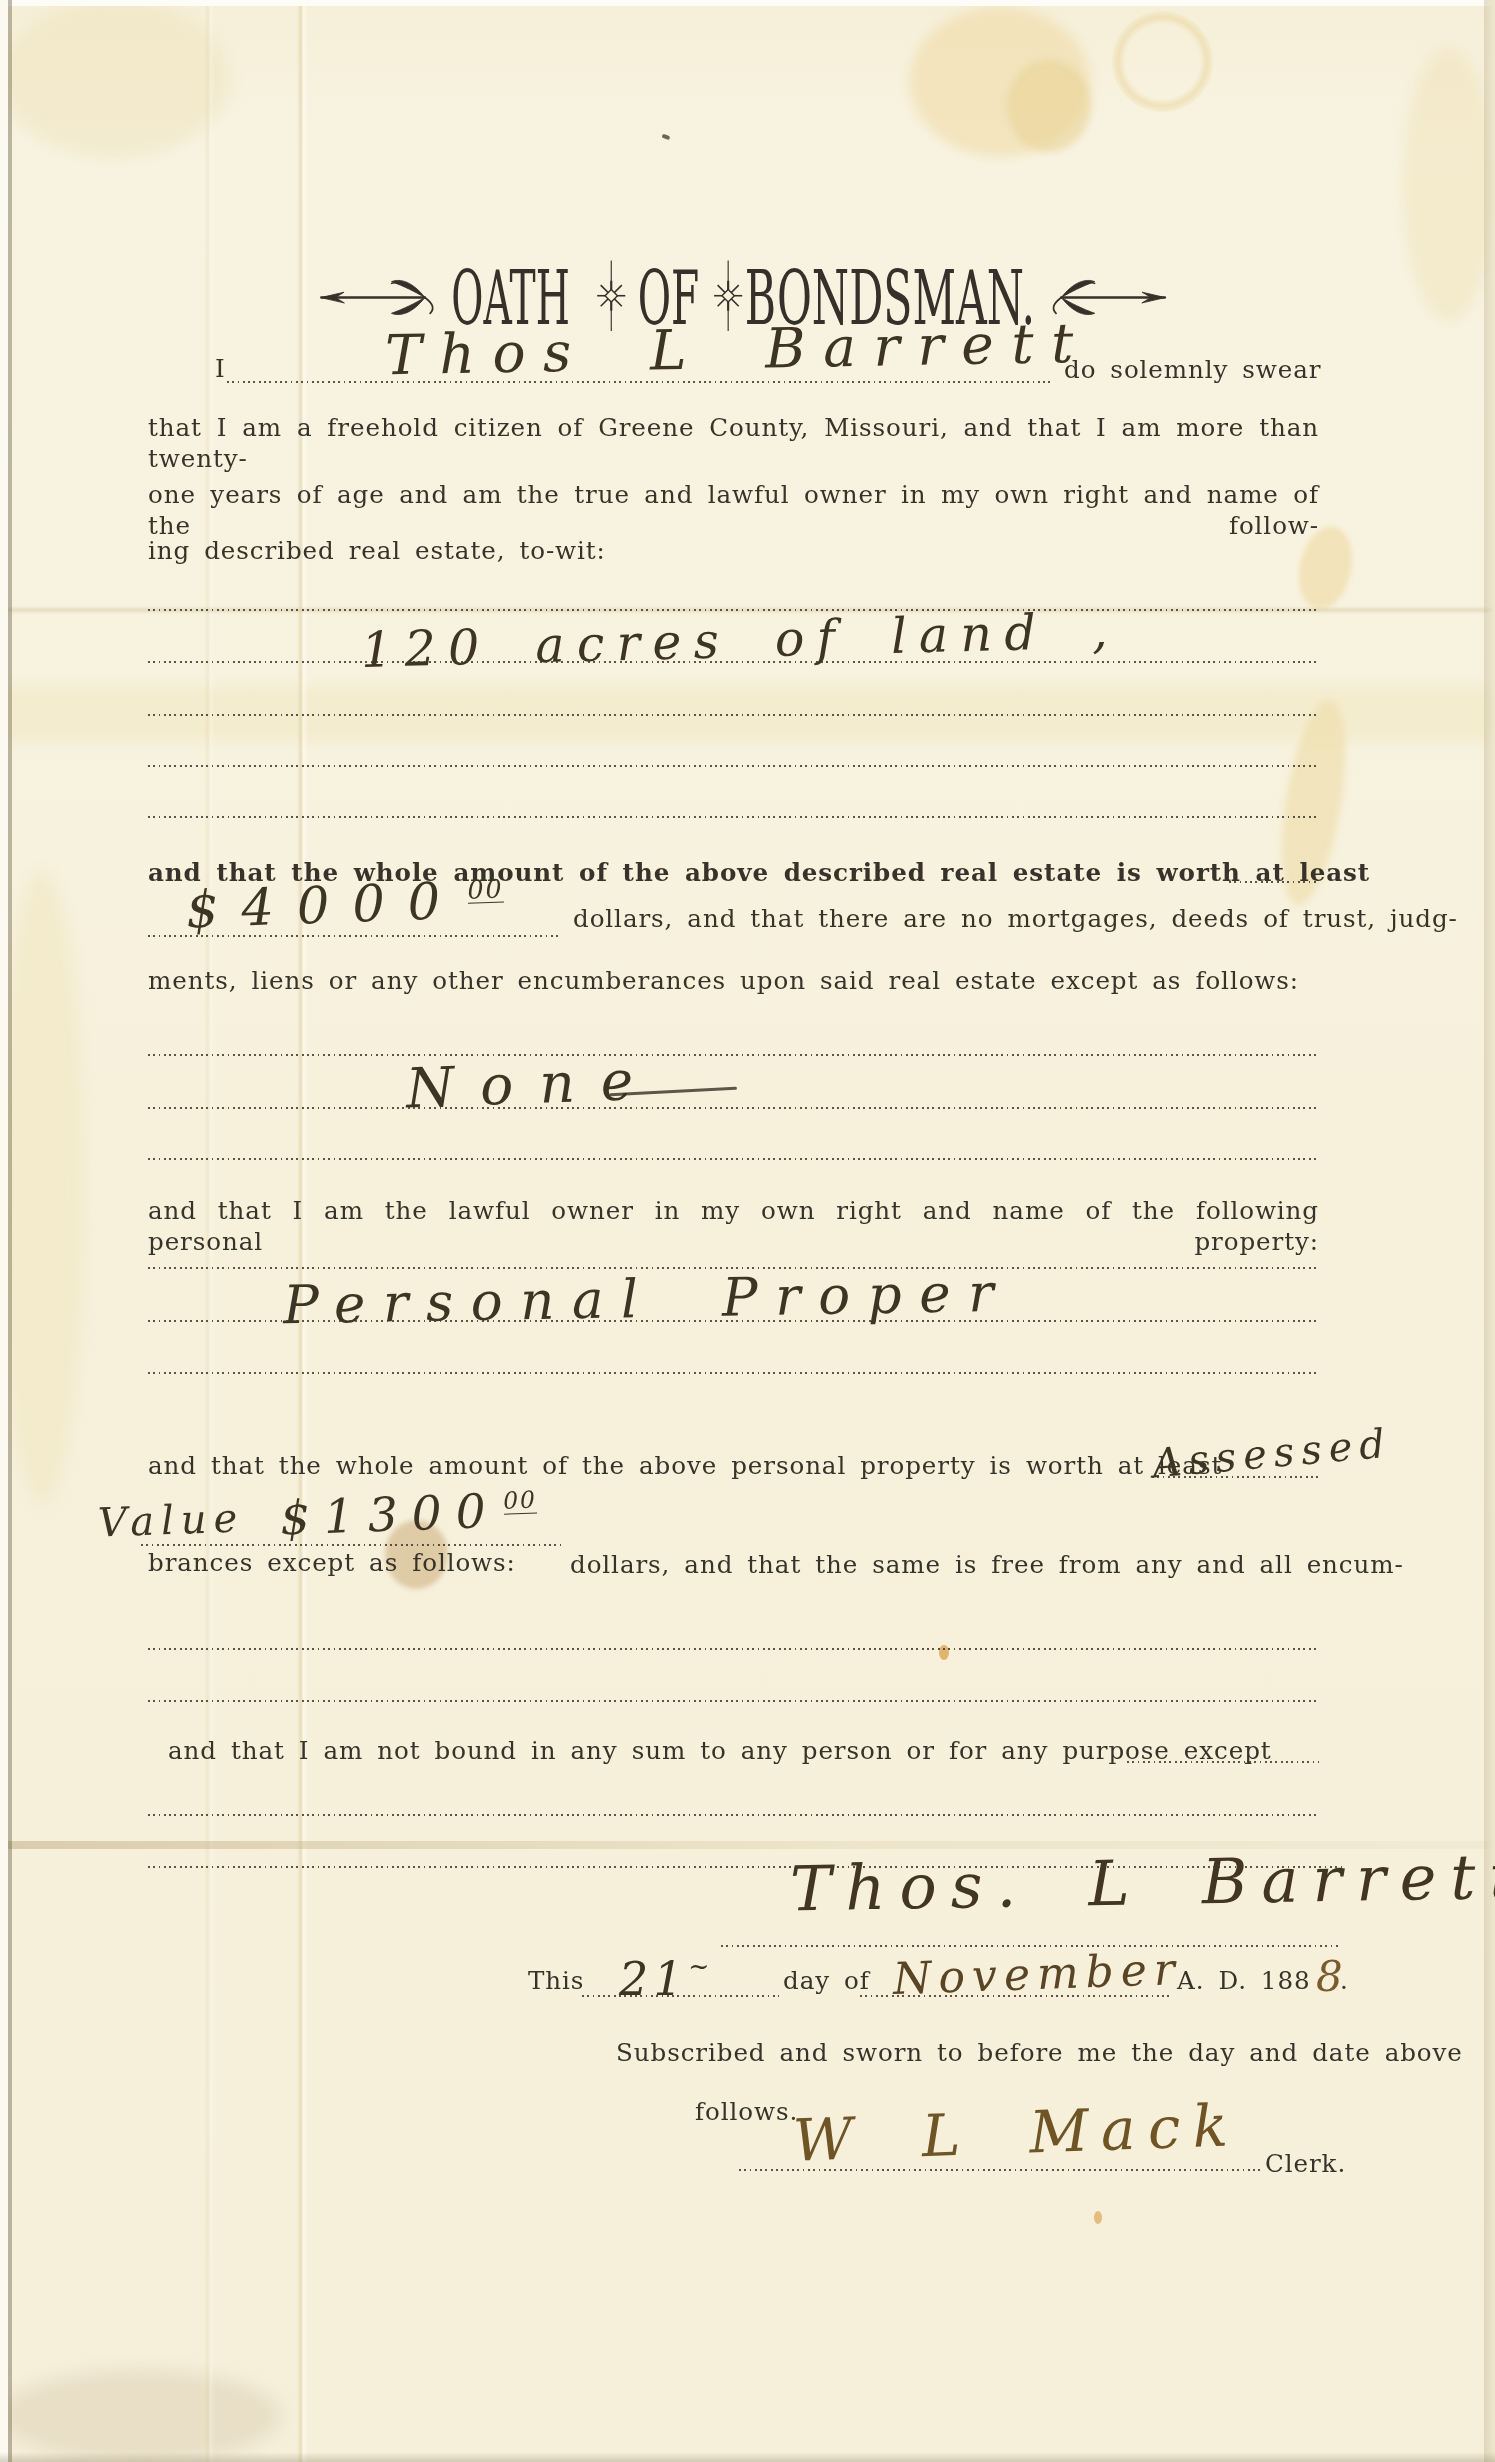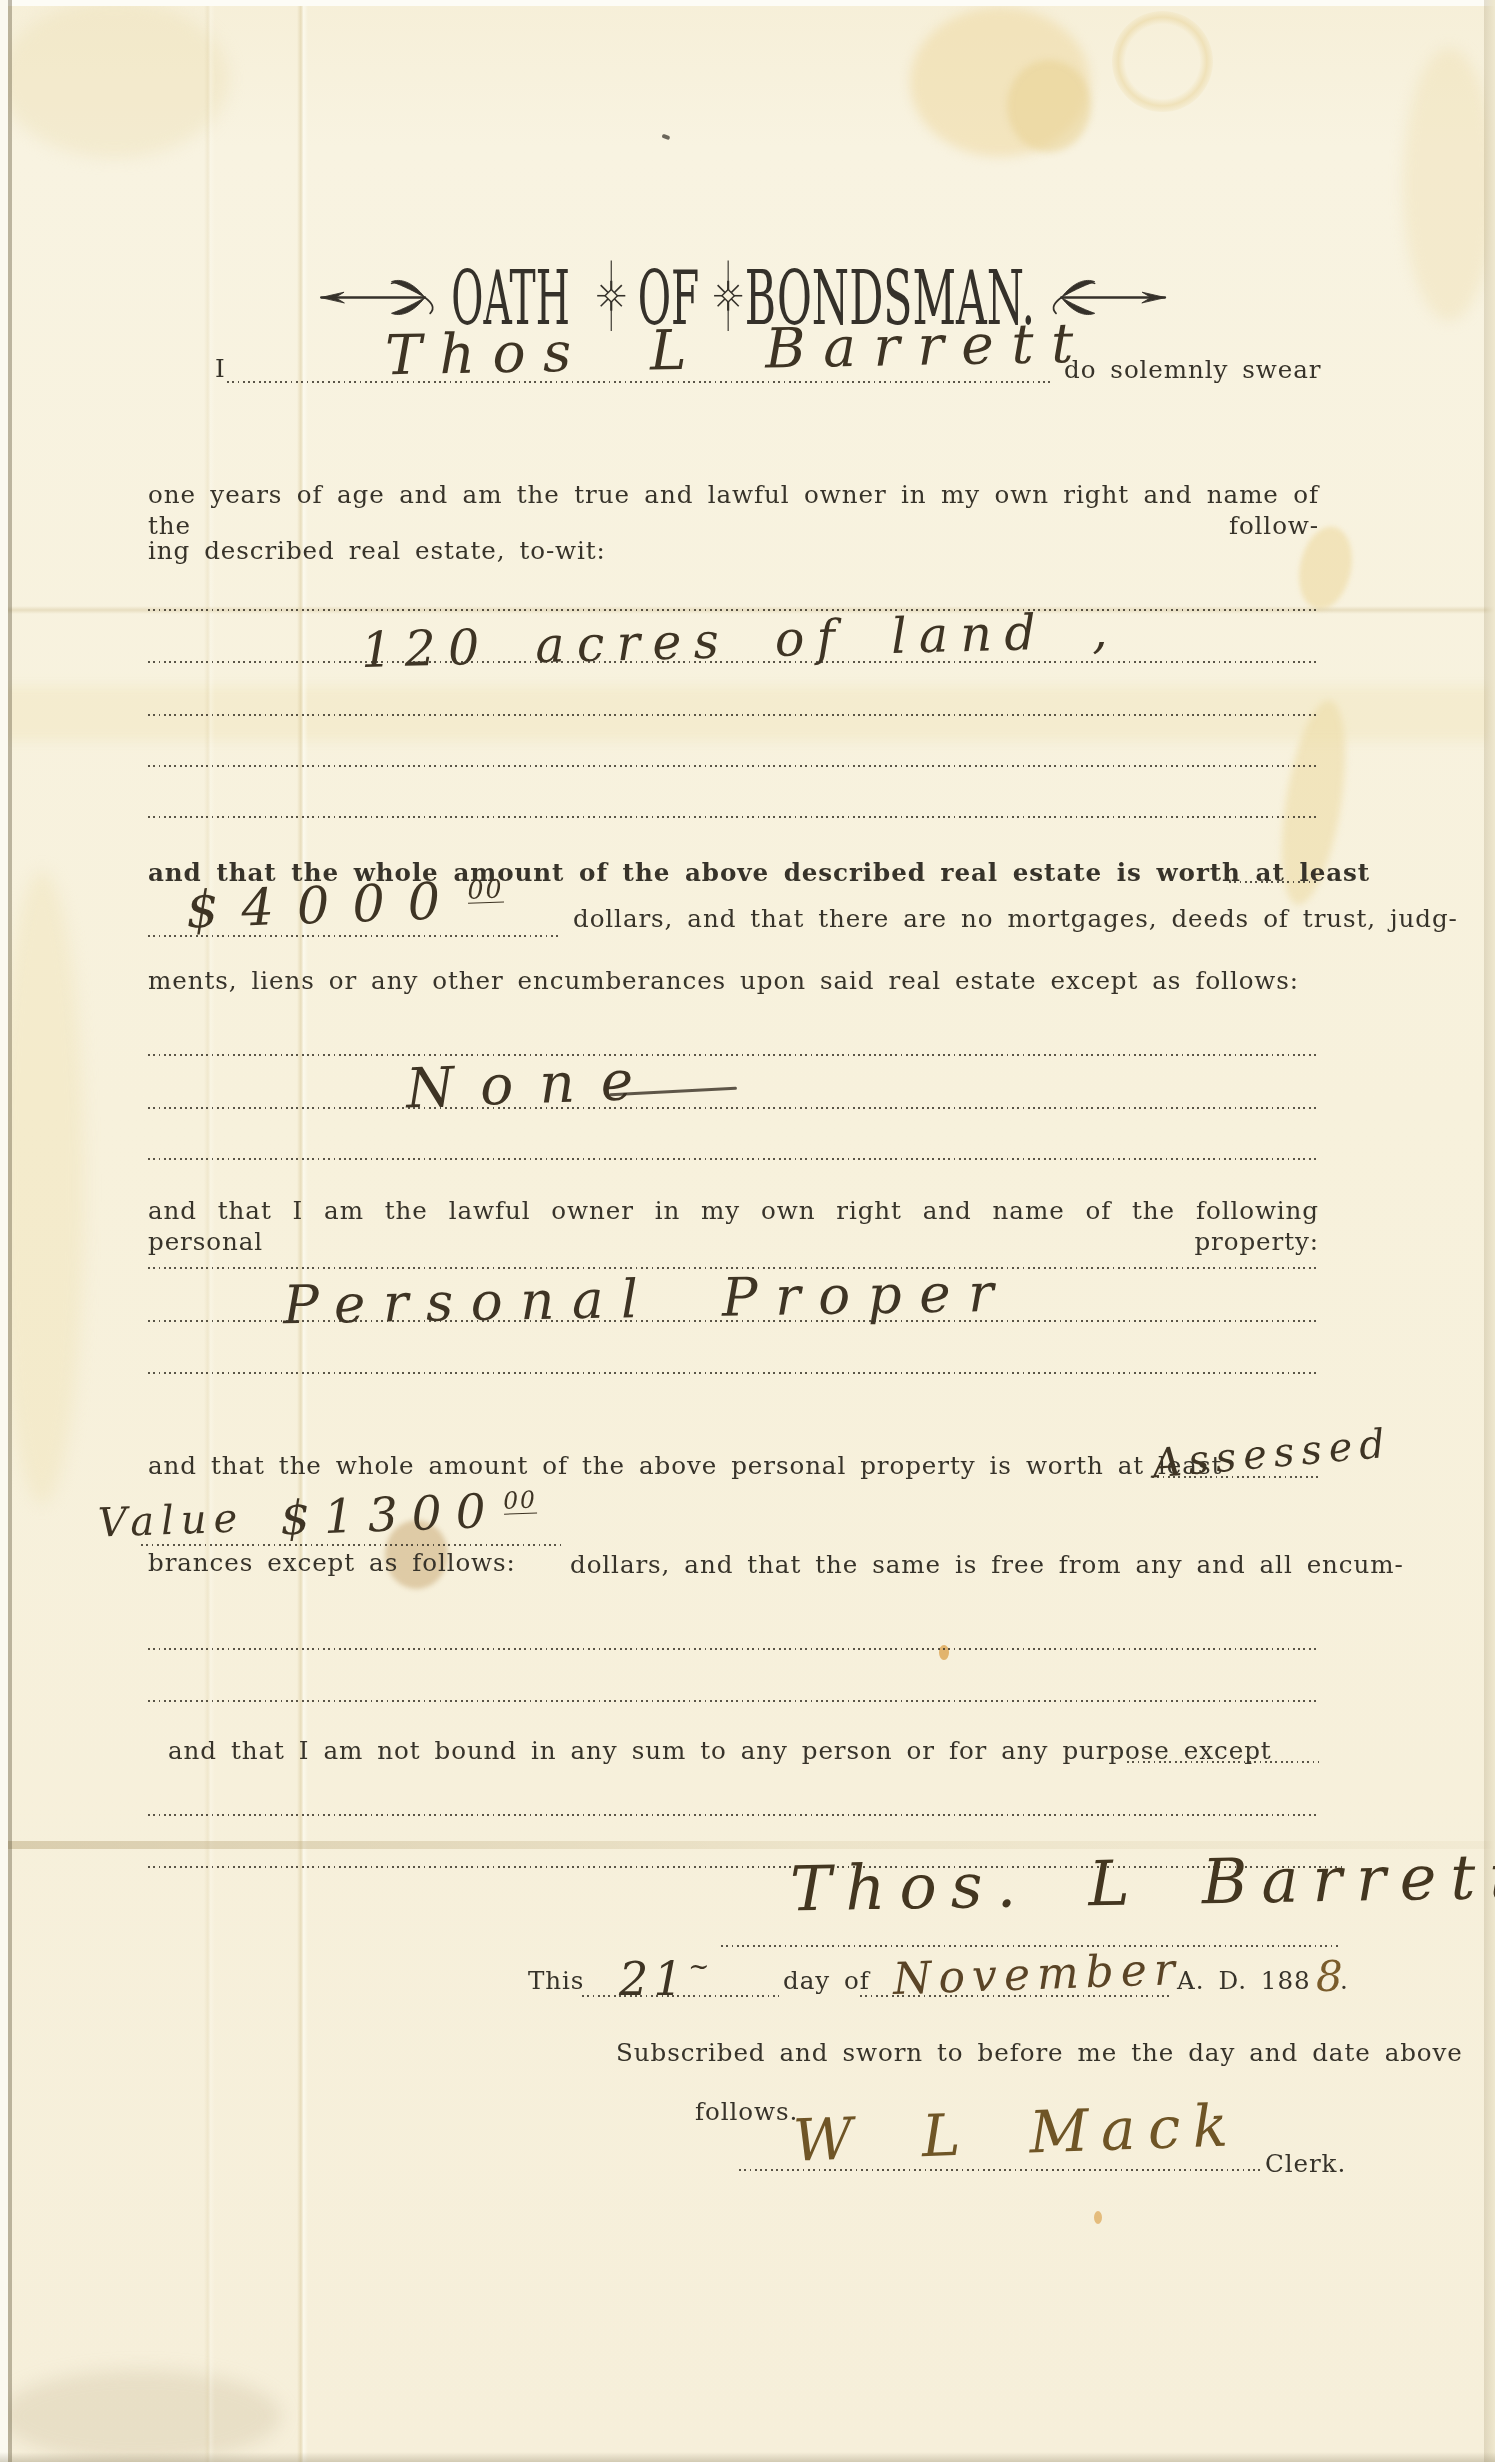--- a/index.html
+++ b/index.html
@@ -102,20 +102,21 @@
     <g transform="translate(975,0) scale(-1,1)">
         <use href="#orn-arrow" x="0" y="0"></use>
       </g>
   </svg>
 
   <div class="print" style="left:215px;top:354px;">I</div>
   <div class="rule" style="left:227px;top:381px;width:825px;"></div>
   <div class="hw" style="left:385px;top:322px;font-size:55px;letter-spacing:17.6px;word-spacing:26px;transform:rotate(-1deg);">Thos L Barrett</div>
   <div class="print" style="left:1052px;top:355px;margin-left:12px;">do solemnly swear</div>
 
+  <div class="print just" style="left:148px;top:413px;">that I am a freehold citizen of Greene County, Missouri, and that I am more than twenty-</div>
   <div class="print just" style="left:148px;top:480px;">one years of age and am the true and lawful owner in my own right and name of the follow-</div>
   <div class="print" style="left:148px;top:536px;">ing described real estate, to-wit:</div>
 
   <div class="rule" style="left:148px;top:609px;width:1171px;"></div>
   <div class="hw" style="left:361px;top:616px;font-size:49px;letter-spacing:12.3px;word-spacing:16px;transform:rotate(-1.5deg);">120 acres of land ,</div>
   <div class="rule" style="left:148px;top:661px;width:1171px;"></div>
   <div class="rule" style="left:148px;top:714px;width:1171px;"></div>
   <div class="rule" style="left:148px;top:765px;width:1171px;"></div>
   <div class="rule" style="left:148px;top:816px;width:1171px;"></div>
 

